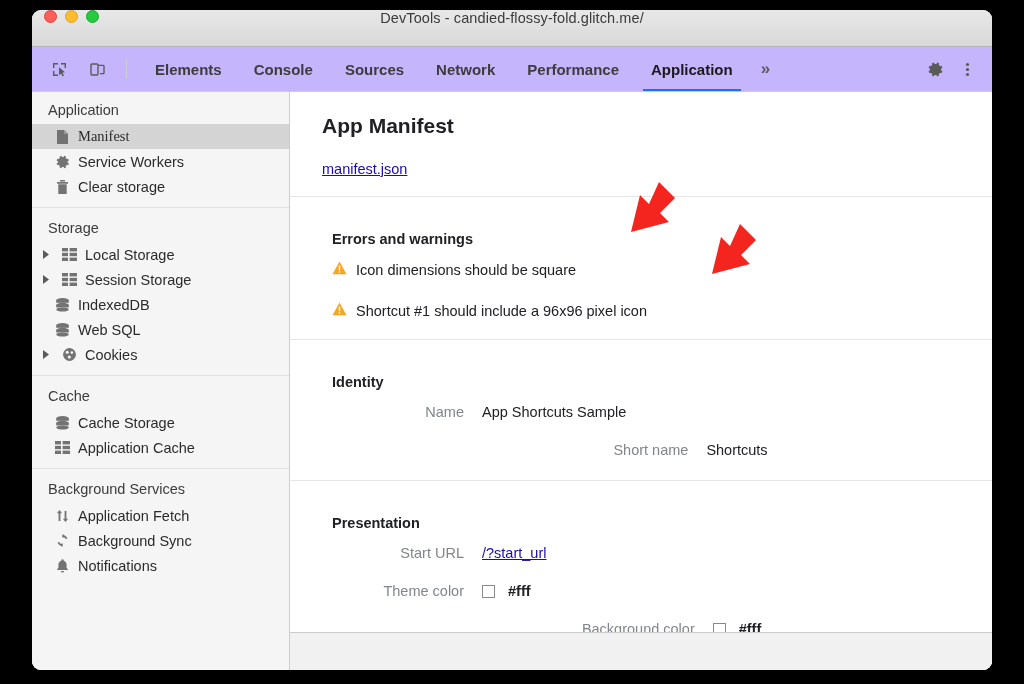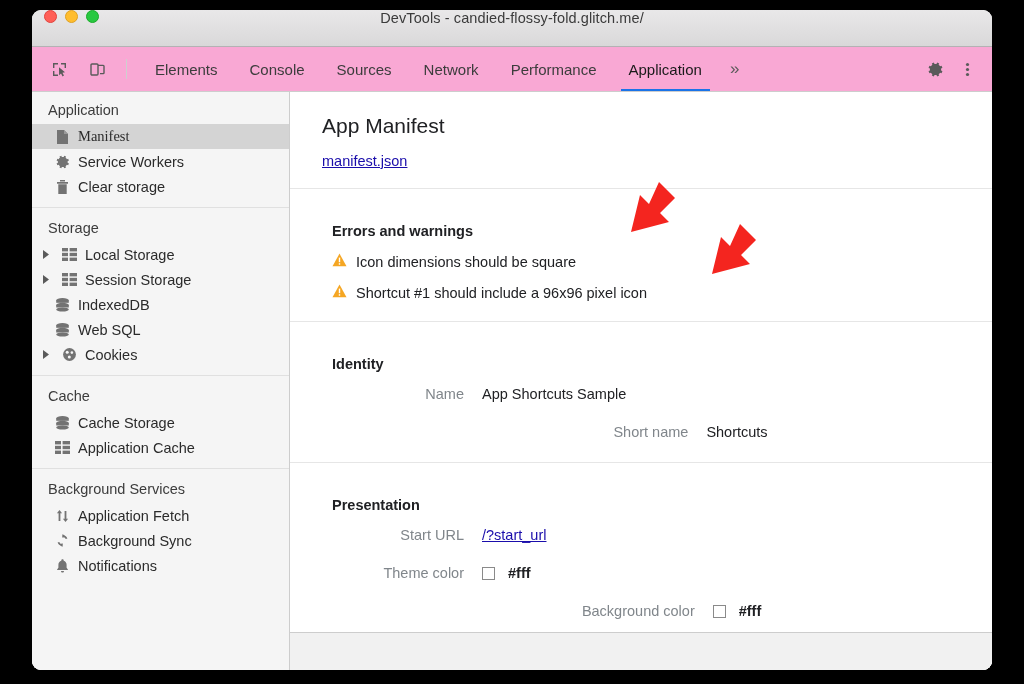--- a/index.html
+++ b/index.html
@@ -59,25 +59,26 @@
     font-size: 14.5px;
     color: #3b3b3b;
     letter-spacing: 0.1px;
     pointer-events: none;
   }
 
   
   .dt-toolbar {
     height: 45px;
     flex: 0 0 45px;
-    background: #f9a8d4;
+    background: #c4b5fd;
     border-bottom: 1px solid #cdcdcd;
     display: flex;
     align-items: stretch;
     position: relative;
+    font-weight: bold;
   }
   .tb-icons {
     display: flex;
     align-items: center;
     padding: 0 8px 0 12px;
     gap: 8px;
   }
   .tb-btn {
     width: 30px; height: 30px;
     display: flex; align-items: center; justify-content: center;
@@ -181,22 +182,22 @@
     background: #ffffff;
     overflow: hidden;
     position: relative;
   }
   .panel-header {
     padding: 22px 0 18px 32px;
   }
   .panel-title {
     font-size: 21px;
     color: #202124;
-    font-weight: normal;
-    margin-bottom: 14px;
+    font-weight: bold;
+    margin-bottom: 22px;
   }
   .manifest-link {
     font-size: 14.5px;
     color: #1a0dab;
     text-decoration: underline;
   }
   .section {
     border-top: 1px solid #e6e6e6;
     padding: 34px 0 18px 42px;
   }
@@ -205,21 +206,21 @@
     font-weight: bold;
     color: #202124;
     margin-bottom: 14px;
   }
   .warn-row {
     display: flex;
     align-items: center;
     gap: 9px;
     font-size: 14.5px;
     color: #202124;
-    margin-bottom: 14px;
+    margin-bottom: 24px;
   }
   .warn-row:last-child { margin-bottom: 2px; }
 
   .field-row {
     display: flex;
     align-items: center;
     margin-bottom: 22px;
   }
   .field-row:last-child { margin-bottom: 4px; justify-content: center; }
   .field-label {

